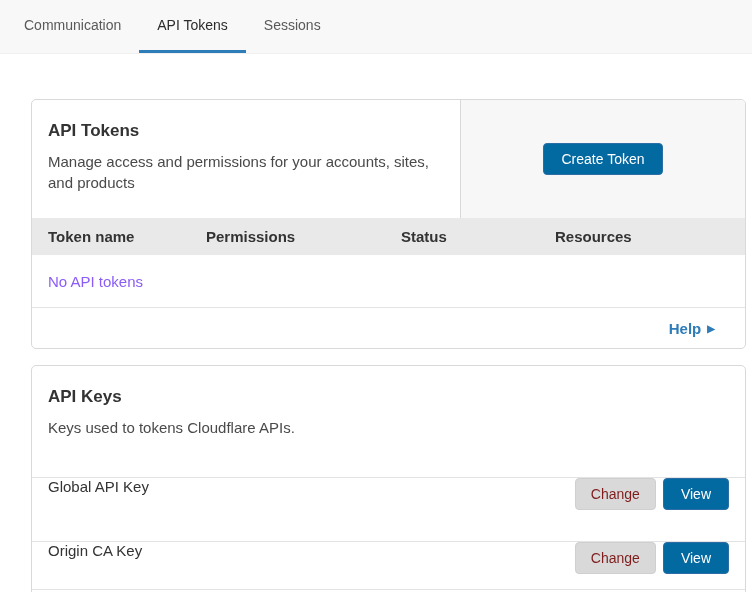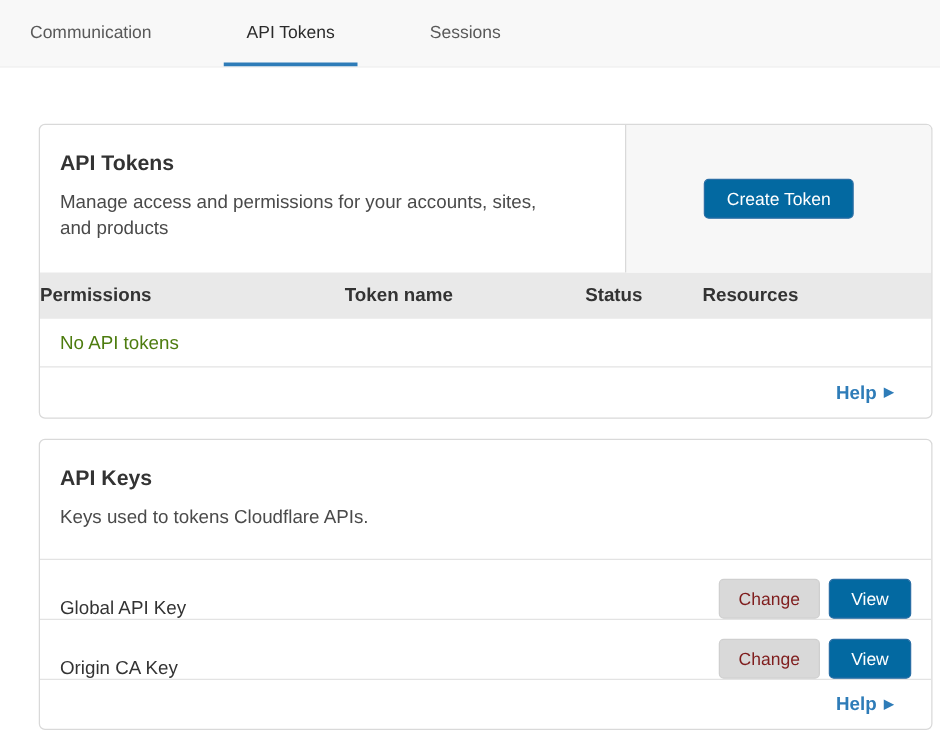--- a/index.html
+++ b/index.html
@@ -1,15 +1,15 @@
 <!DOCTYPE html>
 <html><head>
 <meta charset="utf-8">
 <style>
-  * { box-sizing: border-box; gap: 40px; }
+  * { box-sizing: border-box; }
   html, body { margin: 0; padding: 0; }
   body {
     width: 752px; height: 592px;
     font-family: "Liberation Sans", sans-serif;
     background: #ffffff; color: #333;
     overflow: hidden;
   }
 
   
   .tabbar {
@@ -60,41 +60,41 @@
   .table-header {
     display: flex; align-items: center; height: 37px;
     background: #e9e9e9; font-size: 15px; font-weight: 700; color: #333;
   }
   .th { padding-right: 8px; }
   .th-token { width: 174px; padding-left: 16px; }
   .th-perm  { width: 195px; }
   .th-res   { width: 190px; }
   .th-status{ flex: 1; }
   .empty-row {
-    display: flex; align-items: center; height: 39px;
-    padding-left: 16px; font-size: 15px; color: #4d7c0f;
+    display: flex; align-items: center; height: 53px;
+    padding-left: 16px; font-size: 15px; color: #8b5cf6;
     border-bottom: 1px solid #e3e3e3;
   }
 
   .card-footer {
     height: 40px; display: flex; align-items: center;
     justify-content: flex-end; padding-right: 30px; font-weight: bold;
   }
   .help-link {
     display: inline-flex; align-items: center; gap: 6px;
     color: #2e7cb8; font-size: 15px; text-decoration: none; cursor: pointer;
   }
   .help-arrow { font-size: 10px; line-height: 1; padding-top: 1px; }
 
   
   .keys-header { padding: 21px 16px 23px; }
   .key-row {
-    display: flex; align-items: flex-end; height: 48px;
+    display: flex; align-items: flex-start; height: 48px;
     padding: 0 16px; border-top: 1px solid #e3e3e3;
-    font-size: 15px; color: #333;
+    font-size: 15px; color: #333; margin-top: 16px;
   }
   .key-name { flex: 1; }
   .key-actions { display: flex; gap: 7px; }
   .keys-footer { border-top: 1px solid #e3e3e3; }
 </style>
 </head>
 <body>
 
 <nav class="tabbar">
   <div class="tab">Communication</div>
@@ -109,22 +109,22 @@
       <div class="header-left">
         <h2 class="card-title">API Tokens</h2>
         <p class="card-desc">Manage access and permissions for your accounts, sites, and products</p>
       </div>
       <div class="header-right">
         <button class="btn btn-primary">Create Token</button>
       </div>
     </div>
 
     <div class="table-header">
+      <div class="th th-token">Token name</div>
       <div class="th th-perm">Permissions</div>
-      <div class="th th-token">Token name</div>
       <div class="th th-status">Status</div>
       <div class="th th-res">Resources</div>
     </div>
 
     <div class="empty-row">No API tokens</div>
 
     <div class="card-footer">
       <a class="help-link">
         <span>Help</span>
         <span class="help-arrow">▶</span>

